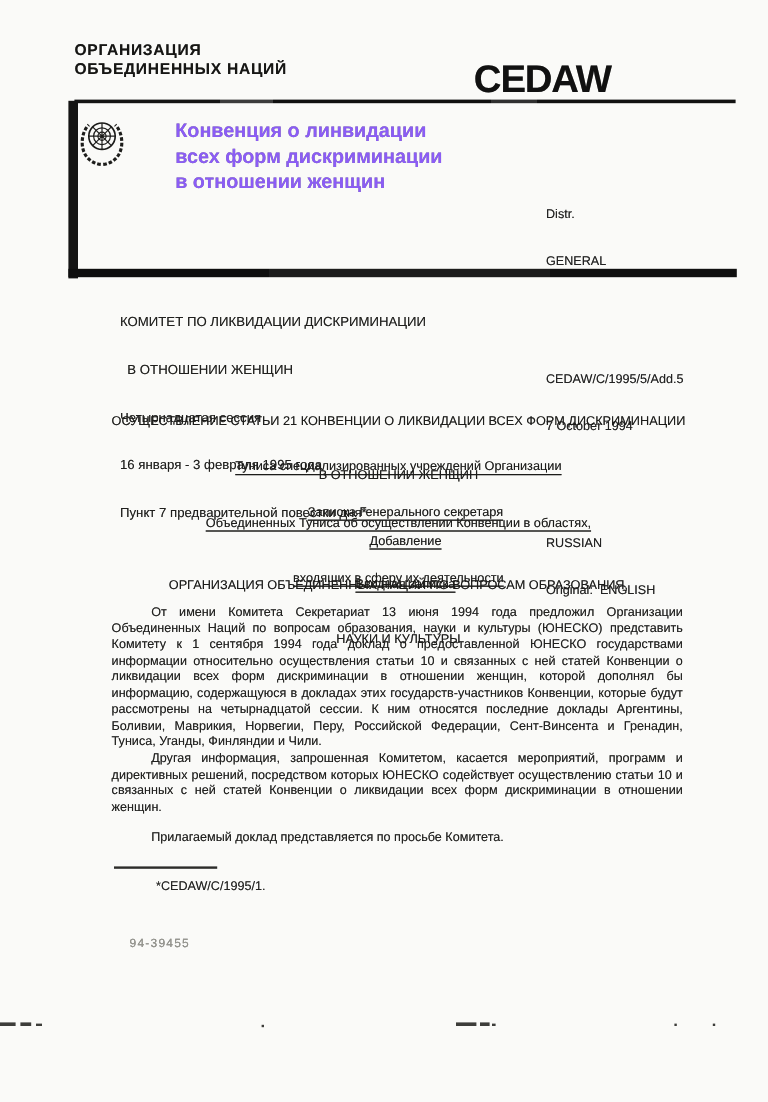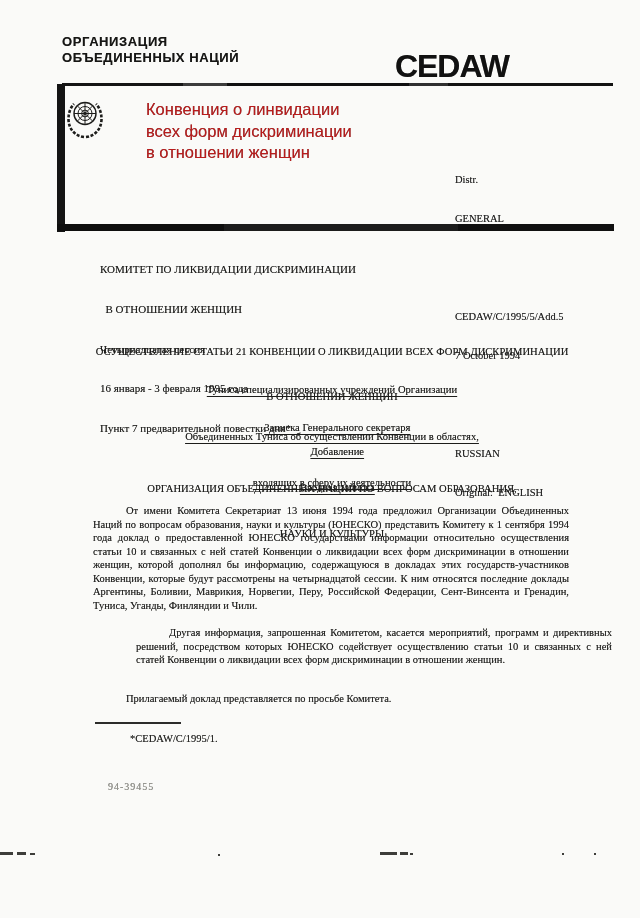--- a/index.html
+++ b/index.html
@@ -1,50 +1,50 @@
 <!DOCTYPE html>
 <html><head>
 <meta charset="utf-8">
 <style>
   html,body{margin:0;padding:0;width:640px;height:918px;overflow:hidden;background:#fafaf8;}
   .sans{font-family:"Liberation Sans",sans-serif;}
-  .mono{font-family:Liberation Serif, serif;}
+  .mono{font-family:Liberation Sans, sans-serif;}
   .page{position:relative;width:536px;height:918px;background:#fafaf8;color:#1d1d1b;
         text-shadow:0 0 .5px rgba(30,30,30,.55);}
 
   
   .org-name{position:absolute;left:62px;top:34px;font-weight:bold;font-size:13px;line-height:16px;letter-spacing:.6px;color:#161614;}
   .cedaw{position:absolute;right:27px;top:34px;font-weight:800;font-size:32px;line-height:34px;letter-spacing:-1px;color:#111;margin-top:15px;}
   .header-rule{position:absolute;left:62px;top:83px;width:551px;height:3px;
       background:linear-gradient(90deg,#151515 0 22%,#3c3c3c 22% 30%,#101010 30% 63%,#303030 63% 70%,#121212 70% 100%);}
   .left-bar{position:absolute;left:57px;top:84px;width:8px;height:148px;background:#141414;}
   .thick-bar{position:absolute;left:57px;top:224px;width:557px;height:7px;
       background:linear-gradient(90deg,#0e0e0e 0 30%,#1c1c1c 30% 72%,#101010 72% 100%);}
 
   .emblem{position:absolute;left:63px;top:96px;width:44px;height:46px;}
-  .conv-title{position:absolute;left:146px;top:99px;font-weight:normal;font-size:16.5px;line-height:21.5px;color:#b91c1c;}
+  .conv-title{position:absolute;left:146px;top:99px;font-weight:bold;font-size:16.5px;line-height:21.5px;color:#8b5cf6;}
 
   .distr{position:absolute;left:455px;top:121px;font-size:10.5px;line-height:13px;white-space:pre;color:#222;}
   .distr .grp{margin-bottom:7px;}
 
   .session-block{position:absolute;left:100px;top:237px;font-size:11px;line-height:13.2px;white-space:pre;color:#1f1f1d;}
 
   .center-col{position:absolute;left:85px;width:494px;text-align:center;font-size:10.6px;line-height:15.5px;color:#1c1c1a;white-space:pre;}
   .u{text-decoration:underline;text-underline-offset:2.5px;}
   .hd-impl{top:314px;line-height:15px;}
   .hd-reports{top:351px;}
   .hd-note{top:404px;}
   .hd-add{top:428px;}
   .hd-unesco{top:451px;line-height:15px;}
   .hd-intro{top:464px;text-align:center;}
 
   .para{position:absolute;left:93px;width:476px;font-size:10.5px;line-height:13.5px;
         text-align:justify;text-indent:33px;color:#222220;}
   .p1{top:504px;}
-  .p2{top:626px;margin-left:43px;}
+  .p2{top:626px;}
   .p3{top:692px;text-align:left;}
 
   .fn-rule{position:absolute;left:95px;top:722px;width:86px;height:2px;background:#2c2c2a;}
   .footnote{position:absolute;left:130px;top:733px;font-size:10.5px;color:#242422;white-space:pre;}
   .job-number{position:absolute;left:108px;top:781px;font-size:10px;letter-spacing:1px;color:#96968f;}
 
   .artifact{position:absolute;background:#3d3d3a;}
   .a1{left:0;top:852px;width:13px;height:3px;}
   .a2{left:17px;top:852px;width:9px;height:3px;}
   .a3{left:30px;top:853px;width:5px;height:2px;}

